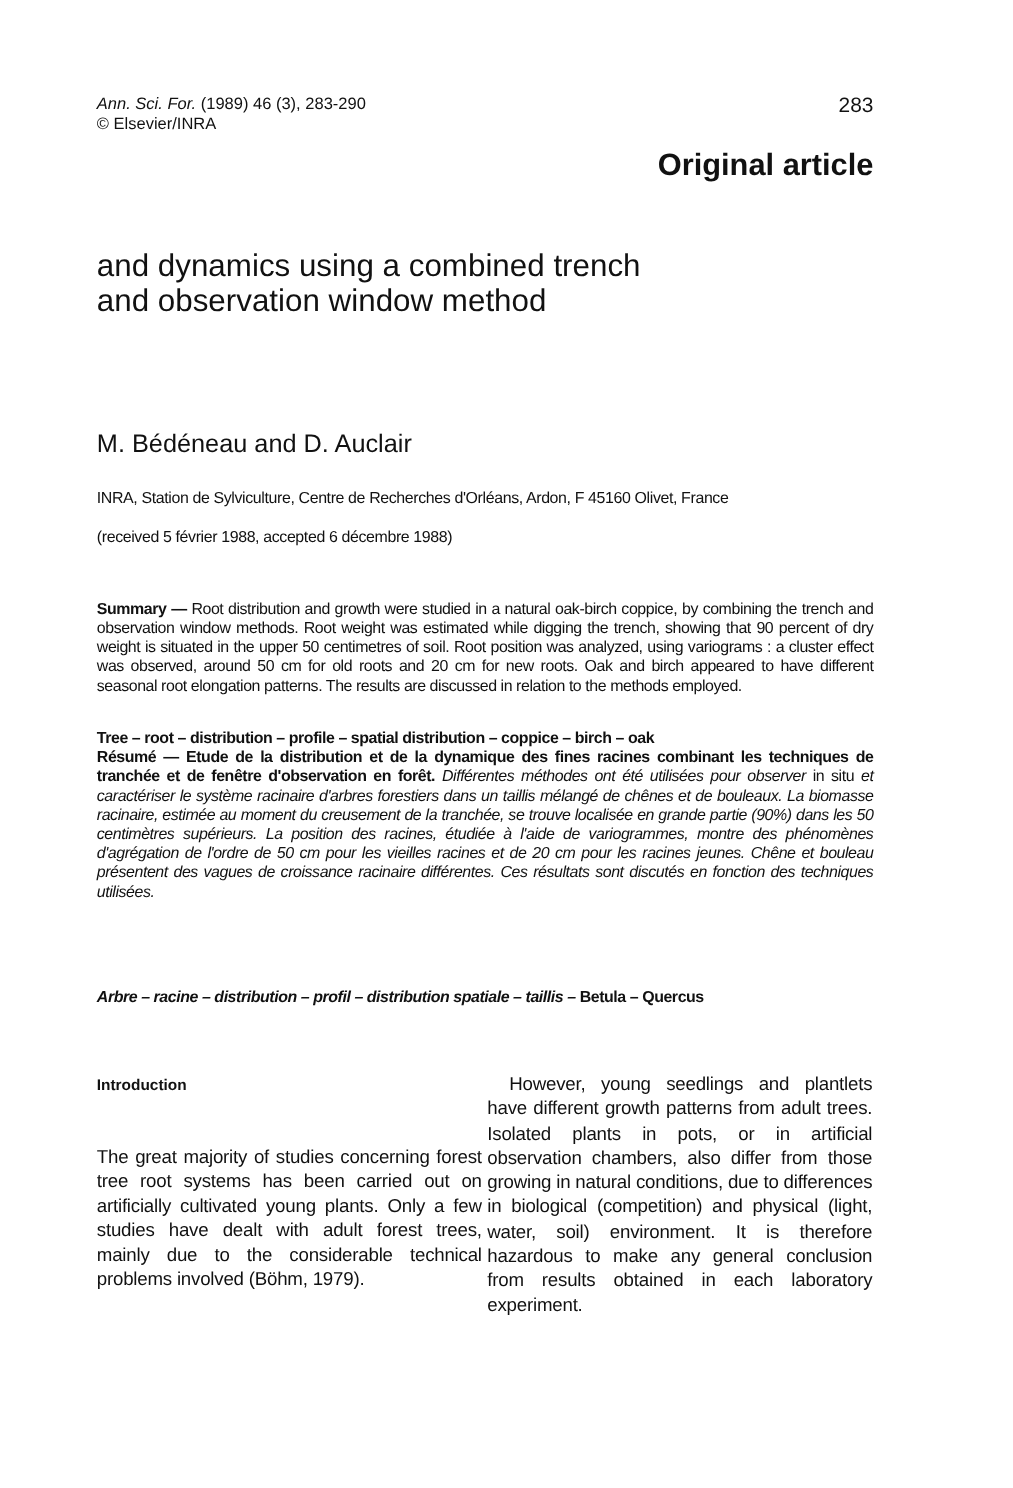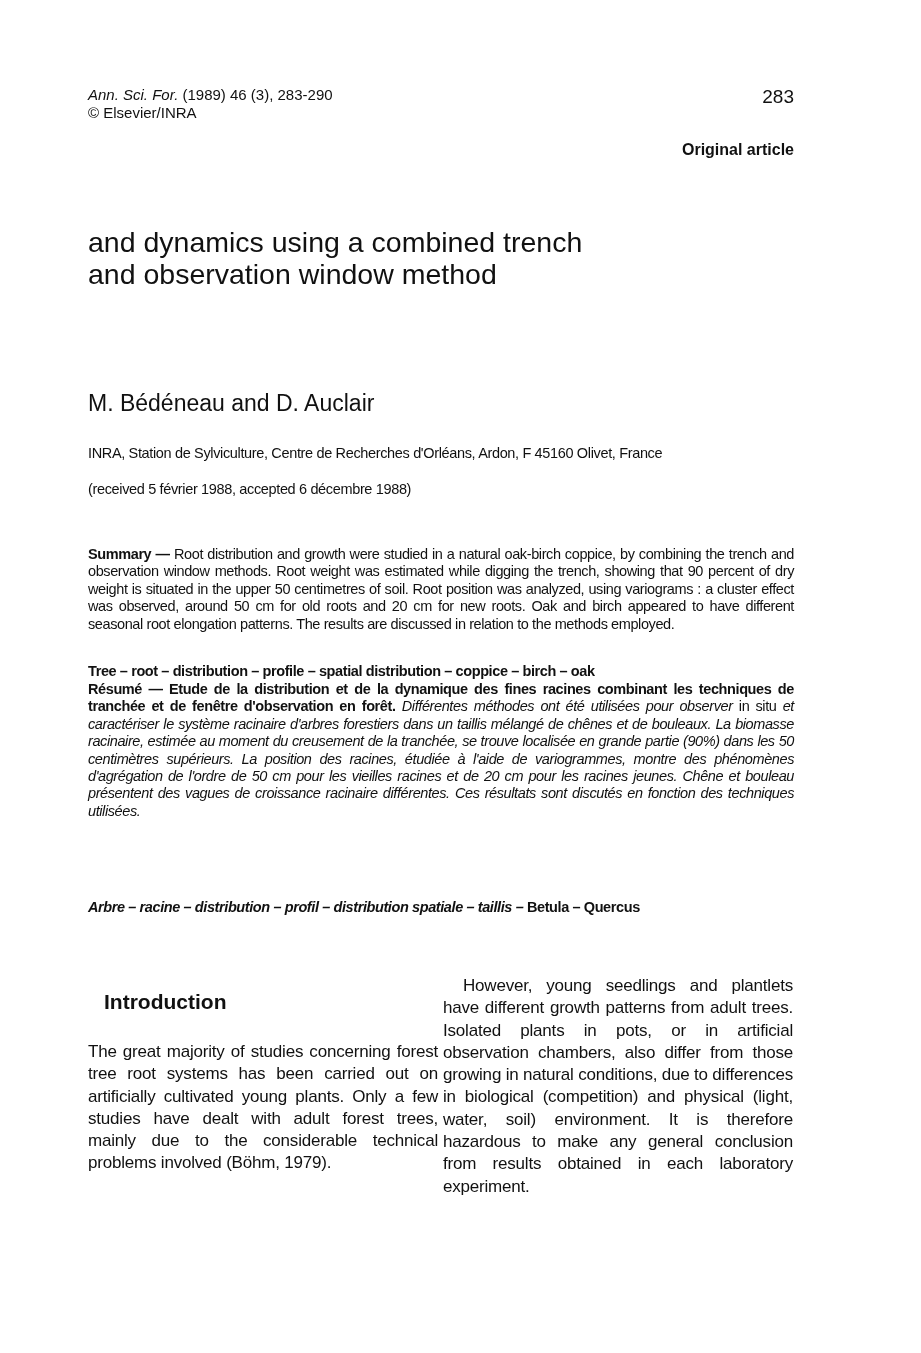--- a/index.html
+++ b/index.html
@@ -21,21 +21,21 @@
       left: 88px; top: 86px;
       font-size: 15px; line-height: 18px;
     }
     .journal-ref .it { font-style: italic; }
     .page-number {
       right: 127px; top: 86px;
       font-size: 19px; line-height: 22px;
     }
     .article-type {
       right: 127px; top: 136px;
-      font-size: 16px; font-weight: bold; line-height: 28px;
+      font-size: 28px; font-weight: bold; line-height: 28px;
     }
 
     .title {
       left: 88px; top: 226px;
       width: 560px;
       font-size: 28.5px; line-height: 32px;
       font-weight: normal;
       margin: 0;
     }
     .authors {
@@ -69,22 +69,22 @@
       font-size: 14.5px; line-height: 18px;
       letter-spacing: -0.4px;
       font-weight: bold;
     }
     .kw-en { top: 662px; }
     .kw-fr { top: 898px; }
     .kw-fr .it { font-style: italic; }
 
     .section-heading {
       left: 88px; top: 976px;
-      font-size: 21px; font-weight: bold; line-height: 20px;
-      margin: 16px;
+      font-size: 14px; font-weight: bold; line-height: 20px;
+      margin: 0;
     }
     .col {
       width: 350px;
       font-size: 17px; line-height: 22.3px;
       text-align: justify;
       letter-spacing: -0.2px;
     }
     .col-left { left: 88px; top: 1041px; }
     .col-right { left: 443px; top: 975px; text-indent: 20px; }
     .col p { margin: 0; }

